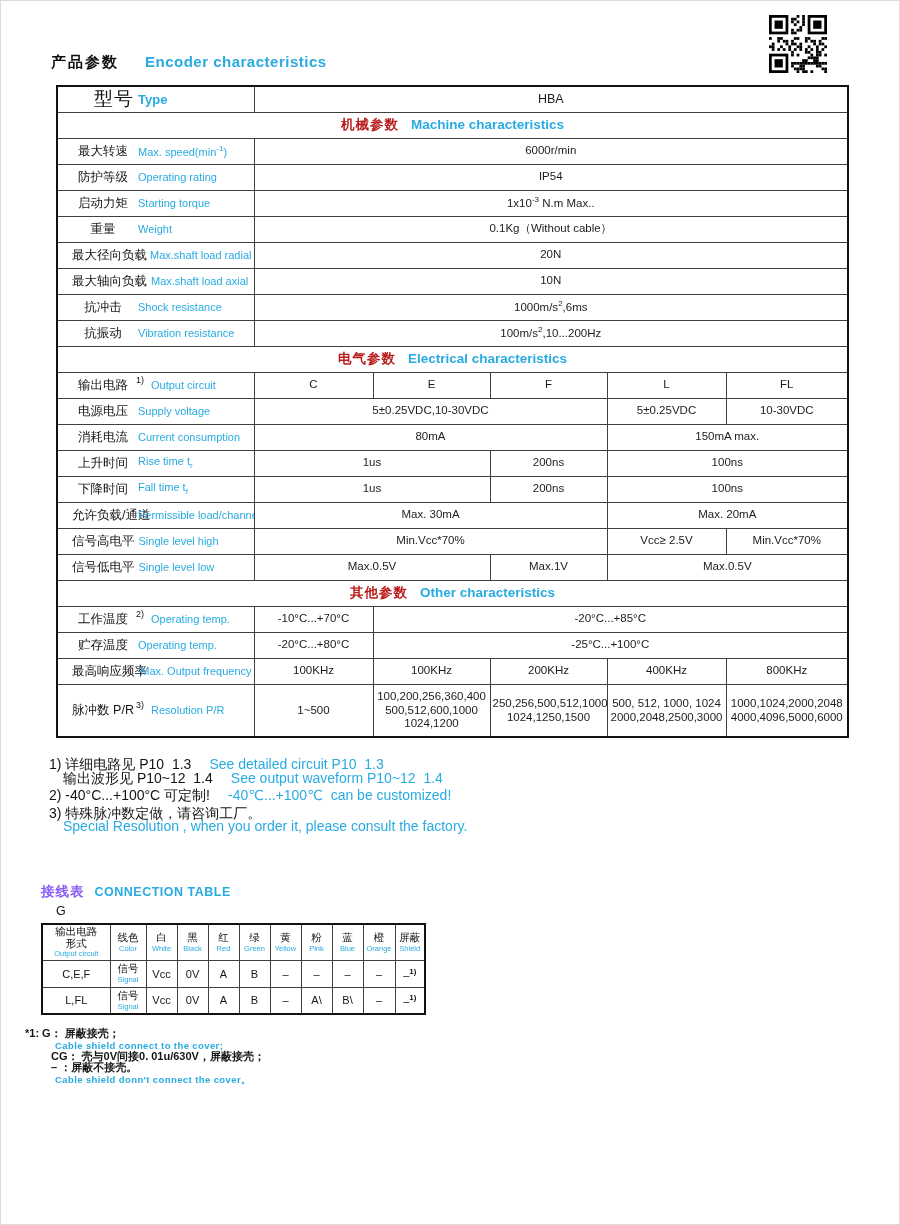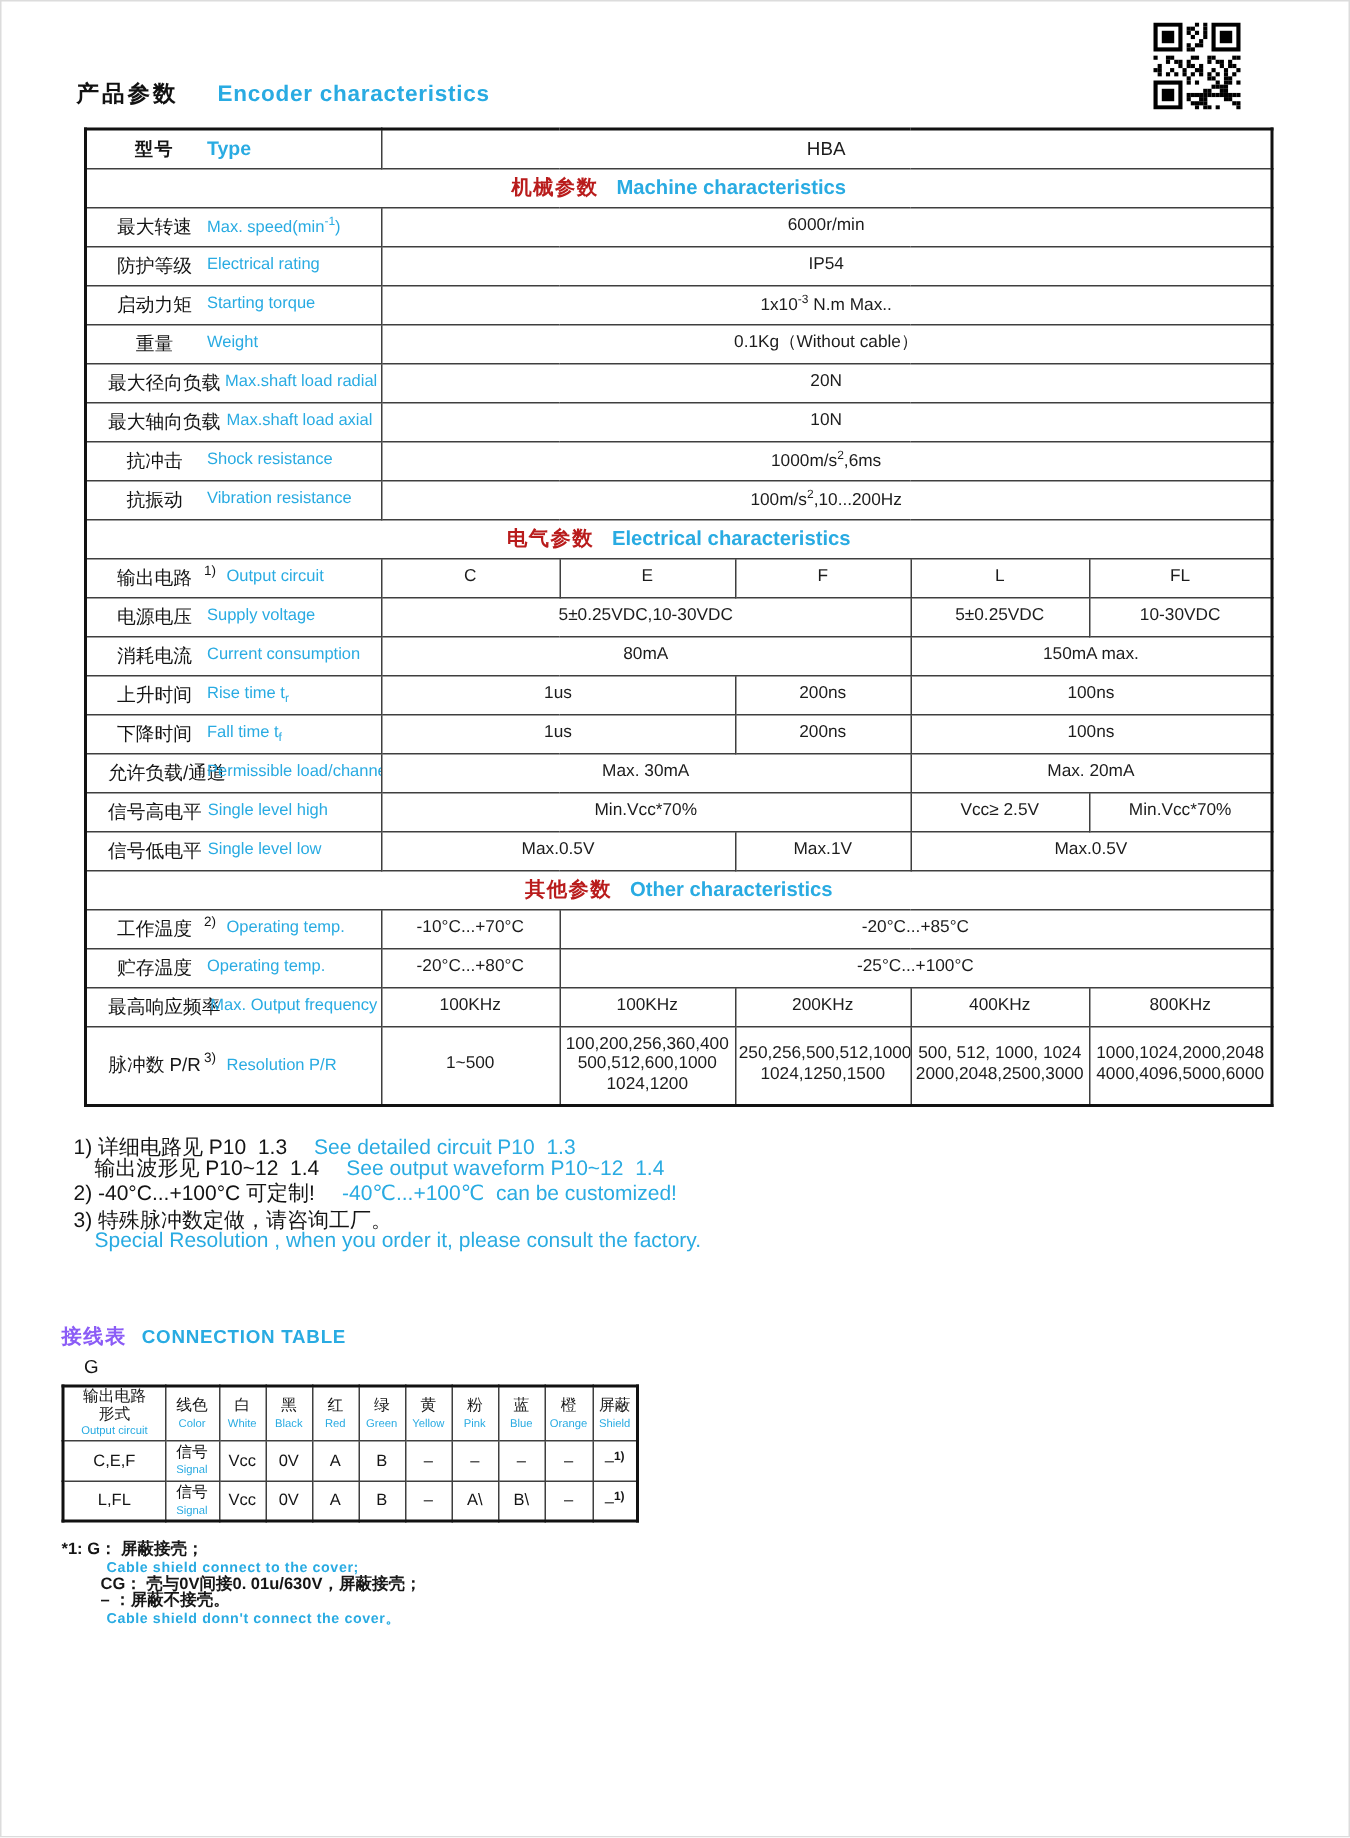--- a/index.html
+++ b/index.html
@@ -20,21 +20,21 @@
                table-layout:fixed; border:2px solid var(--frame); }
   table.spec td { border:1px solid var(--line); text-align:center; font-size:11.5px;
                   color:#1c1c1c; padding:1px 2px; line-height:1.2; overflow:hidden; }
   table.spec tr { height:26px; }
   table.spec tr.tall { height:53px; }
   td.label { text-align:left; }
   .lbl { display:flex; align-items:center; padding-left:12px; white-space:nowrap; }
   .lbl .zh { font-size:12.5px; color:#141414; min-width:62px; }
   .lbl .sup { font-size:9px; position:relative; top:-5px; margin:0 3px 0 2px; color:#141414; }
   .lbl .en { font-size:11px; color:var(--accent); margin-left:4px; }
-  tr.type-row .lbl .zh { font-weight:bold; font-size:12px; letter-spacing:1px; }
+  tr.type-row .lbl .zh { font-weight:normal; font-size:19px; letter-spacing:1px;text-align:right; }
   tr.type-row .lbl .en { font-weight:bold; font-size:13px; }
   tr.type-row td.value { font-size:12.5px; }
   td.section { text-align:left; padding-left:40px; white-space:nowrap; }
   td.section .zh { font-size:13.5px; font-weight:bold; color:#b91c1c; letter-spacing:1px; }
   td.section .en { font-size:13.5px; font-weight:bold; color:var(--accent); margin-left:12px; }
   td.val-left { text-align:left; font-size:10.3px; padding:2px 3px 2px 5px; line-height:1.25; }
   td sup { font-size:8px; }
   td sub { font-size:8px; }
 
   
@@ -57,21 +57,21 @@
   table.conn th, table.conn td { border:1px solid var(--line); text-align:center; padding:0 1px; overflow:hidden; }
   table.conn thead tr { height:36px; }
   table.conn tbody tr { height:27px; }
   .c-zh { display:block; font-size:10.5px; font-weight:normal; color:#141414; line-height:11.5px; }
   .c-en { display:block; font-size:7.5px; font-weight:normal; color:var(--accent); line-height:9px; }
   td.c-circuit { font-size:11px; color:#141414; }
   td.c-val { font-size:11px; color:#141414; }
   td.c-val sup { font-size:8px; font-weight:bold; }
 
   
-  .notes { position:absolute; left:40px; top:1027px; }
+  .notes { position:absolute; left:24px; top:1027px; }
   .note-zh { font-size:11px; font-weight:bold; color:#161616; line-height:11.5px; white-space:pre; }
   .note-zh.cont { padding-left:26px; }
   .note-en { font-size:9.5px; font-weight:bold; color:var(--accent); line-height:11px; padding-left:30px; white-space:pre; letter-spacing:.4px; }
 </style>
 </head>
 <body>
 
 <div class="page">
 
   <div class="doc-header">
@@ -227,21 +227,21 @@
               <span class="zh">最大转速</span>
               <span class="en">Max. speed(min<sup>-1</sup>)</span>
             </div>
           </td>
           <td class="value" colspan="5">6000r/min</td>
         </tr>
         <tr>
           <td class="label">
             <div class="lbl">
               <span class="zh">防护等级</span>
-              <span class="en">Electrical rating</span>
+              <span class="en">Operating rating</span>
             </div>
           </td>
           <td class="value" colspan="5">IP54</td>
         </tr>
         <tr>
           <td class="label">
             <div class="lbl">
               <span class="zh">启动力矩</span>
               <span class="en">Starting torque</span>
             </div>

